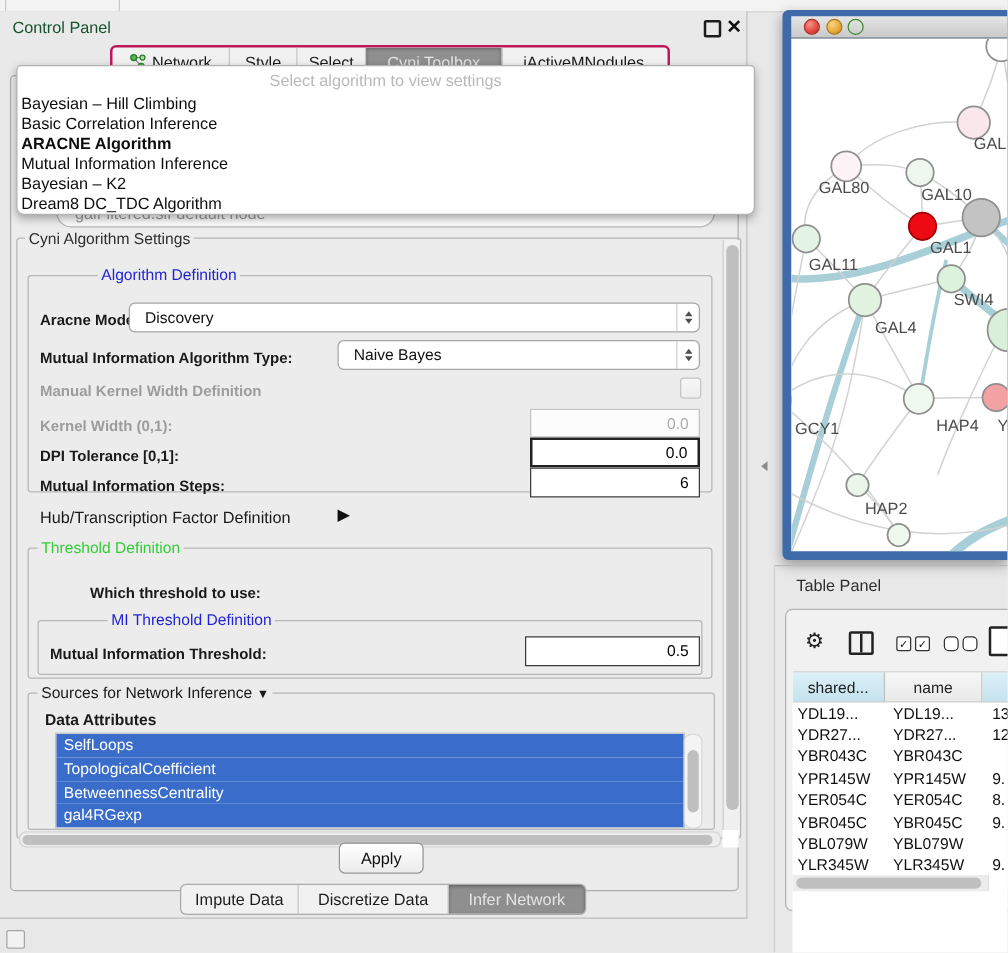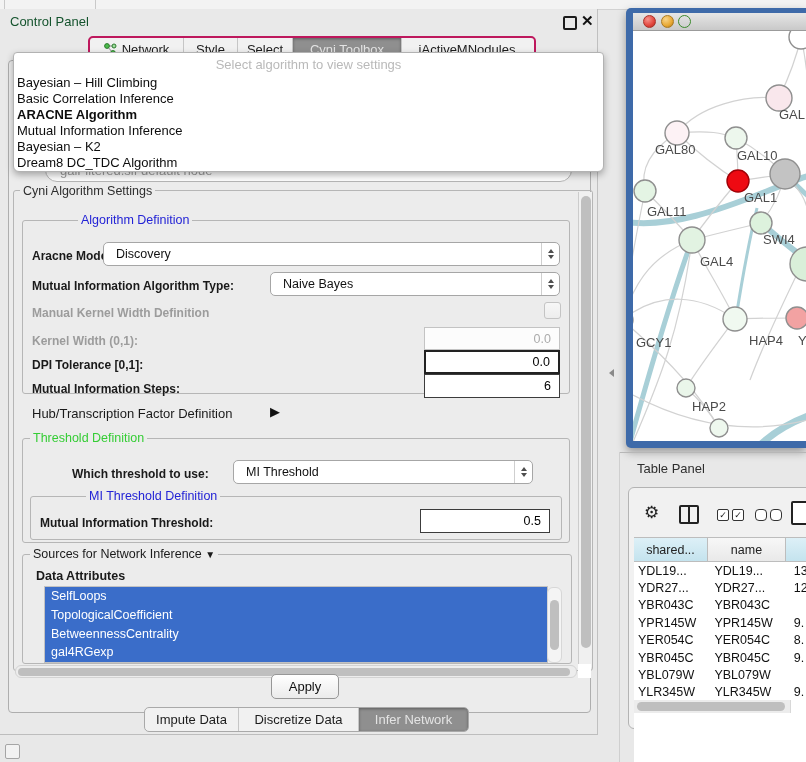--- a/index.html
+++ b/index.html
@@ -191,32 +191,25 @@
     <span>6</span>
   </div>
 
   <div class="abs" style="left:32px;top:397px;font-size:13px;">Hub/Transcription Factor Definition</div>
   <div class="abs" style="left:270px;top:395px;font-size:13px;color:#111;">▶</div>
 
   <div class="abs gb" style="left:22px;top:429px;width:546px;height:103px;"></div>
   <div class="abs legend green-t" style="left:30px;top:422px;">Threshold Definition</div>
 
   <div class="abs b" style="left:72px;top:458px;">Which threshold to use:</div>
-  <div class="abs combo" style="left:233px;top:451px;width:300px;height:24px;">
-    <span class="txt">MI Threshold</span>
-    <span class="spin">
-        <span class="su"></span>
-        <span class="sd"></span>
-      </span>
-  </div>
 
   <div class="abs gb" style="left:30px;top:487px;width:530px;height:42px;"></div>
   <div class="abs legend blue-t" style="left:38px;top:480px;">MI Threshold Definition</div>
   <div class="abs b" style="left:40px;top:507px;">Mutual Information Threshold:</div>
-  <div class="abs field f-en" style="left:420px;top:500px;width:130px;height:24px;">
+  <div class="abs field f-en" style="left:420px;top:500px;width:140px;height:24px;">
     <span>0.5</span>
   </div>
 
   <div class="abs gb" style="left:22px;top:545px;width:548px;height:108px;"></div>
   <div class="abs legend" style="left:30px;top:538px;color:#1a1a1a;">
     <span>Sources for Network Inference</span>
     <span style="font-size:10px;">▼</span>
   </div>
   <div class="abs b" style="left:36px;top:560px;font-size:12.5px;">Data Attributes</div>
 

